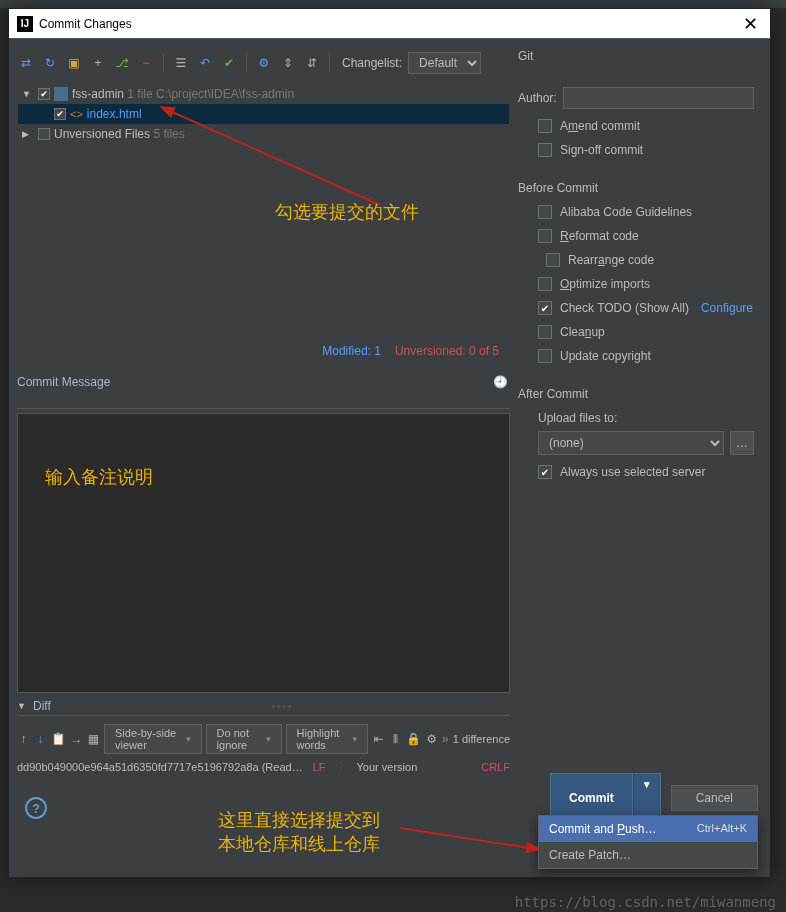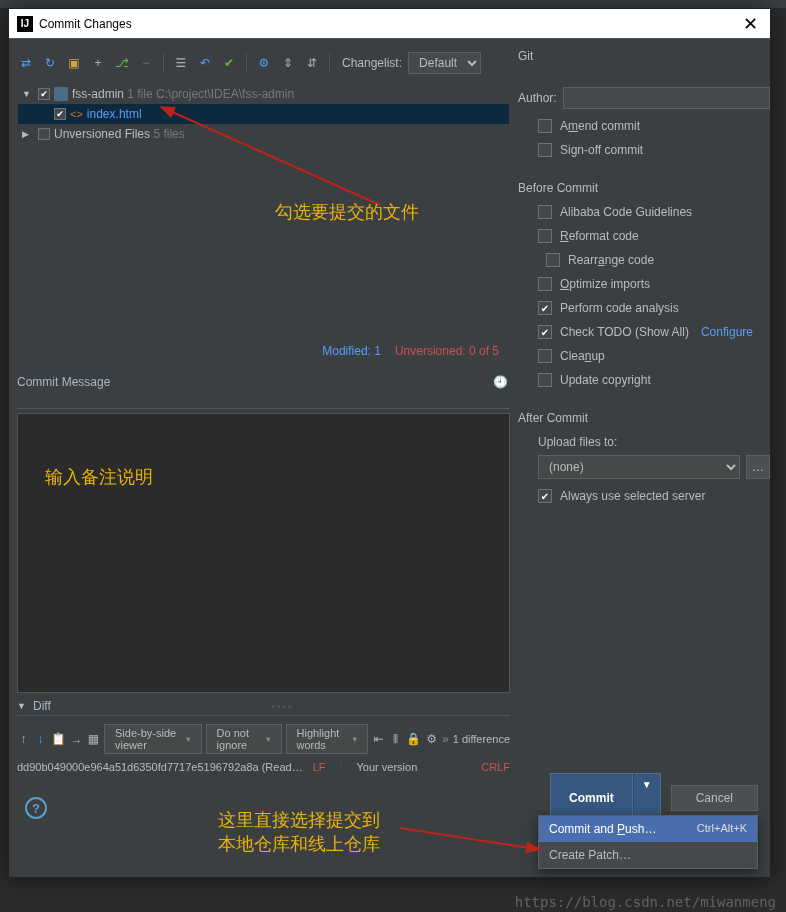--- a/index.html
+++ b/index.html
@@ -5,21 +5,21 @@
 * { margin: 0; padding: 0; box-sizing: border-box; font-family: "Segoe UI", Arial, sans-serif; }
 body { background: #2b2b2b; width: 786px; height: 912px; position: relative; overflow: hidden; color: #a9b7c6; font-size: 12px; }
 .bg-tabs { height: 8px; background: #3c3f41; display: flex; gap: 30px; padding-left: 60px; }
 .dialog { position: absolute; left: 8px; top: 8px; width: 763px; height: 870px; background: #3c3f41; border: 1px solid #222; box-shadow: 0 0 20px rgba(0,0,0,0.5); display: flex; flex-direction: column; }
 .title-bar { height: 30px; background: #fff; display: flex; align-items: center; padding: 0 8px; border-bottom: 1px solid #555; }
 .title-bar .app-icon { width: 16px; height: 16px; background: #000; color: #fff; display: flex; align-items: center; justify-content: center; font-size: 10px; font-weight: bold; margin-right: 6px; }
 .title-bar .title { color: #000; font-size: 12px; flex: 1; }
 .title-bar .close { color: #000; font-size: 18px; cursor: pointer; padding: 0 4px; }
 .main-body { display: flex; flex: 1; min-height: 0; }
 .left-col { flex: 1; display: flex; flex-direction: column; padding: 10px 8px 0 8px; min-width: 0; }
-.right-col { width: 252px; padding: 10px 0 0 0; }
+.right-col { width: 252px; padding: 10px 16px 0 0; }
 .toolbar-row { display: flex; align-items: center; gap: 6px; height: 28px; flex-wrap: nowrap; }
 .tb-icon { width: 18px; height: 18px; display: flex; align-items: center; justify-content: center; color: #afb1b3; cursor: pointer; }
 .tb-icon.blue { color: #589df6; }
 .tb-icon.green { color: #62b543; }
 .tb-icon.red { color: #c75450; }
 .tb-icon.yellow { color: #d9a343; }
 .tb-sep { width: 1px; height: 18px; background: #555; margin: 0 2px; }
 .changelist { display: flex; align-items: center; gap: 6px; margin-left: 4px; }
 .changelist .lbl { color: #bbb; }
 .changelist select { background: #45494a; color: #bbb; border: 1px solid #5e6060; padding: 2px 6px; font-size: 12px; }
@@ -211,24 +211,20 @@
       <div class="chk-row" style="margin-left:28px;text-align:center;">
           <span class="chk-box"></span>
           <span class="txt">Rearr<u>a</u>nge code</span>
         </div>
       <div class="chk-row" style="margin-left:20px;">
           <span class="chk-box"></span>
           <span class="txt"><u>O</u>ptimize imports</span>
         </div>
       <div class="chk-row" style="margin-left:20px;">
           <span class="chk-box checked"></span>
-          <span class="txt">Perform code analysis</span>
-        </div>
-      <div class="chk-row" style="margin-left:20px;">
-          <span class="chk-box checked"></span>
           <span class="txt">Check TODO (Show All)</span>
           <span class="link">Configure</span>
         </div>
       <div class="chk-row" style="margin-left:20px;">
           <span class="chk-box"></span>
           <span class="txt">Clea<u>n</u>up</span>
         </div>
       <div class="chk-row" style="margin-left:20px;">
           <span class="chk-box"></span>
           <span class="txt">Update copyright</span>

